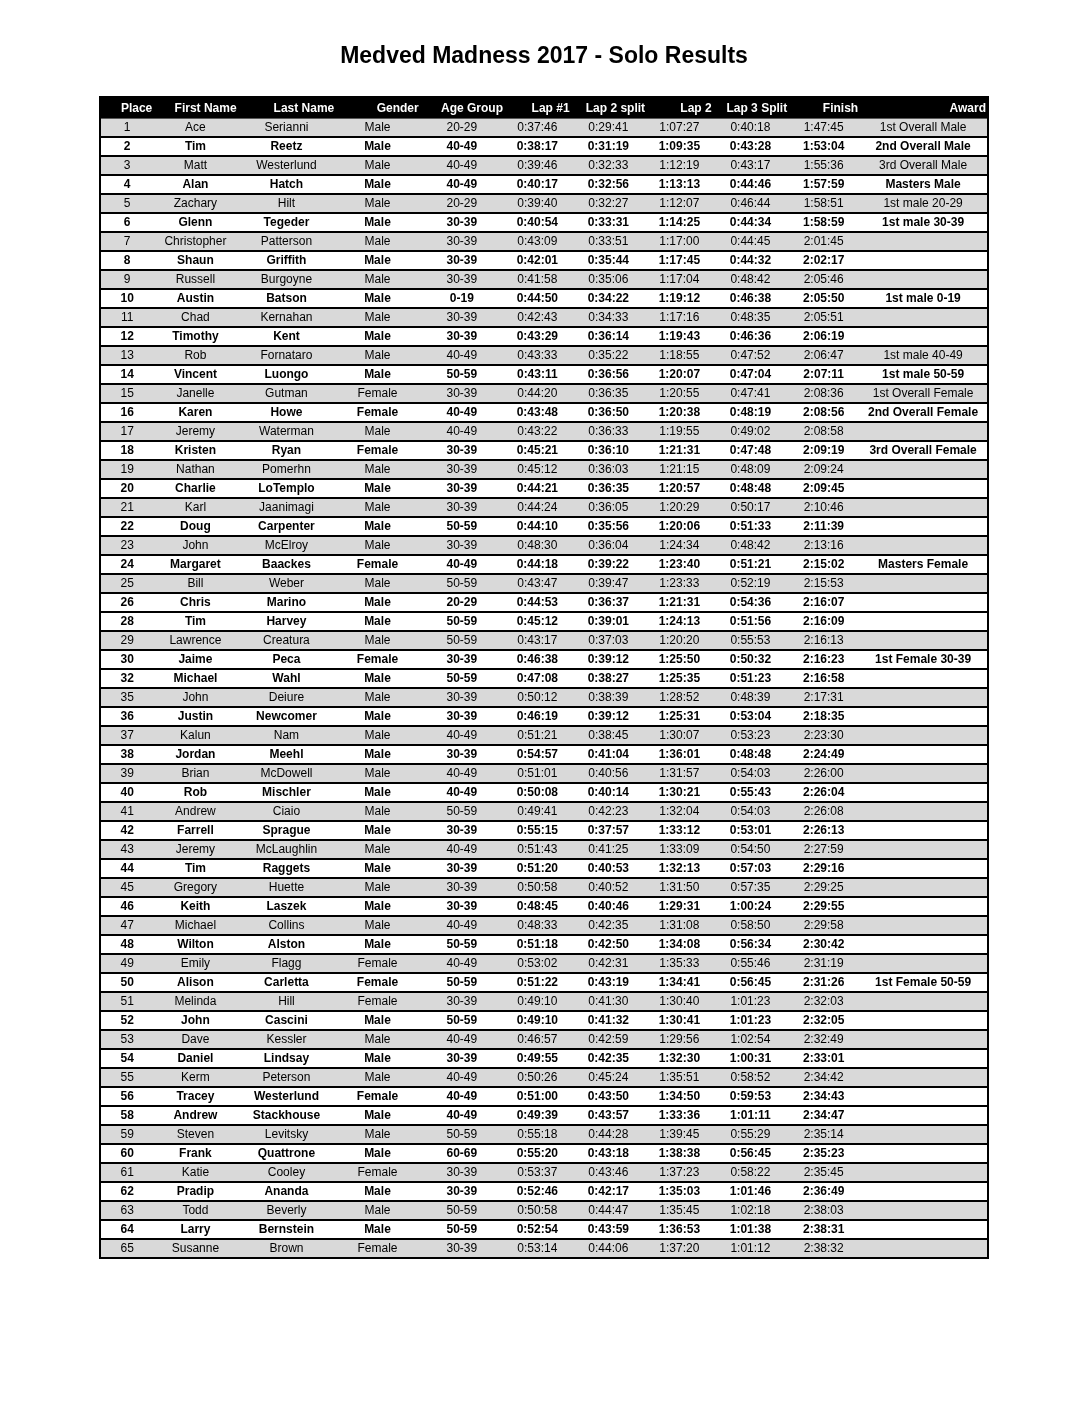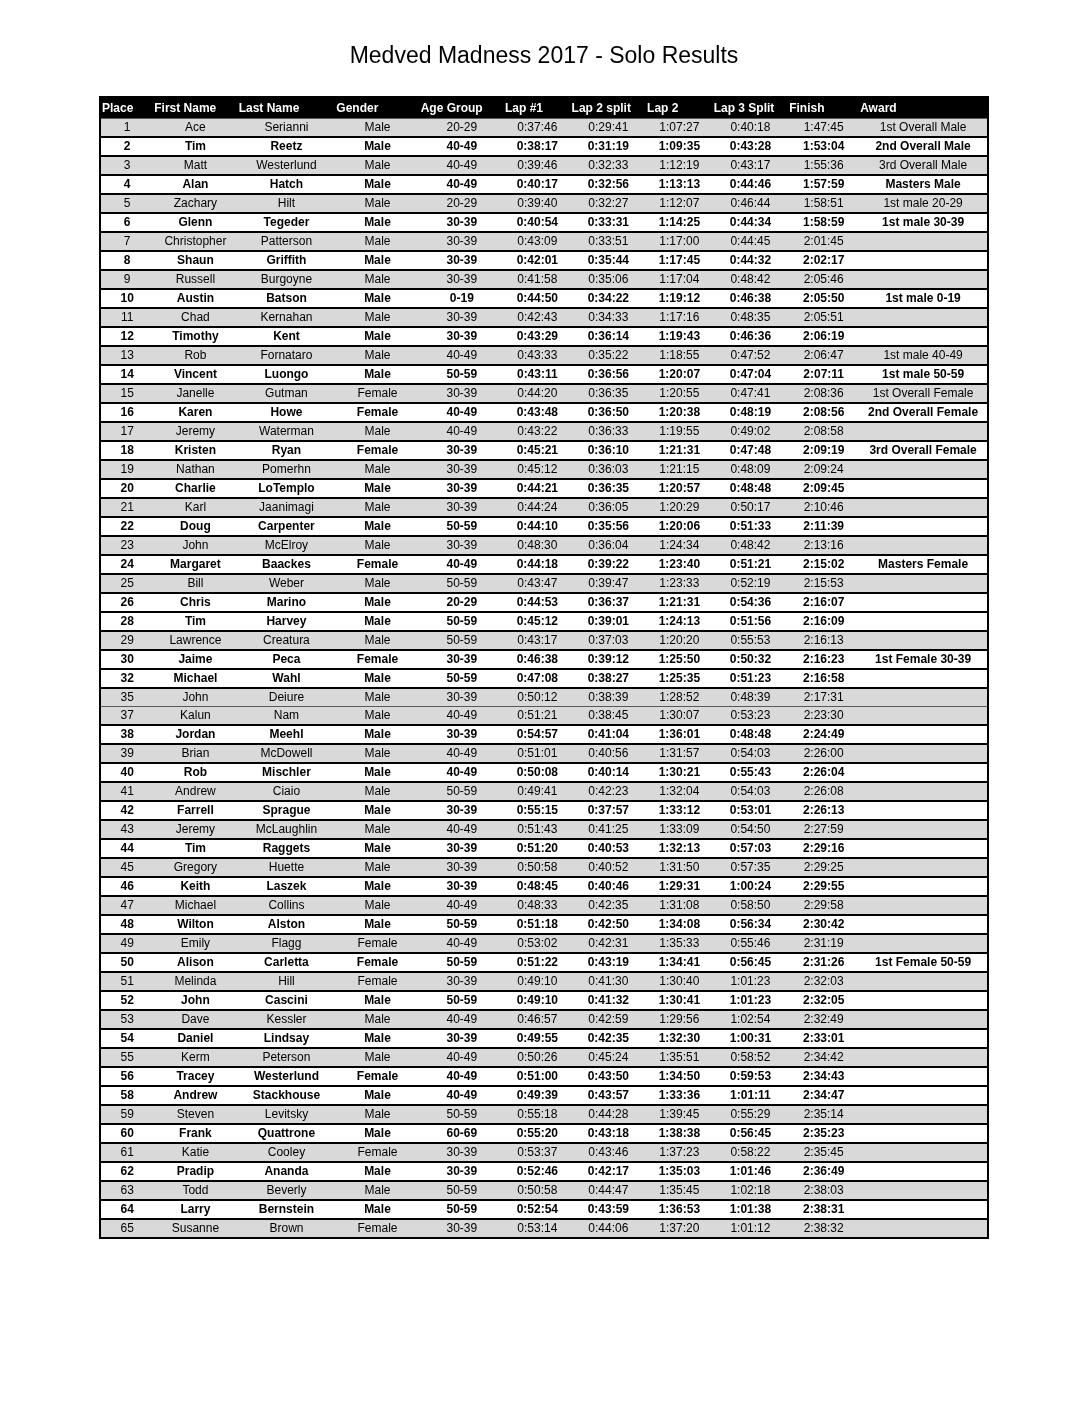--- a/index.html
+++ b/index.html
@@ -13,37 +13,37 @@
     position: relative;
     width: 1088px;
     height: 1408px;
     background: #fff;
     overflow: hidden;
   }
   .title {
     margin-top: 42px;
     text-align: center;
     font-size: 23px;
-    font-weight: normal;
+    font-weight: bold;
     letter-spacing: 0px;
   }
   table.results {
     border-collapse: collapse;
     table-layout: fixed;
     width: 890px;
     margin: 27px auto 0 auto;
     border: 2px solid #000;
   }
   table.results th {
     background: #000000;
     color: #ffffff;
     font-weight: bold;
     font-size: 12px;
     padding: 3px 1px;
-    text-align: left;
+    text-align: right;
     white-space: nowrap;
   }
   table.results td {
     font-size: 12px;
     text-align: center;
     padding: 1px 1px;
     height: 16px;
     line-height: 15px;
     white-space: nowrap;
     overflow: hidden;
@@ -492,20 +492,33 @@
           <td>Deiure</td>
           <td>Male</td>
           <td>30-39</td>
           <td>0:50:12</td>
           <td>0:38:39</td>
           <td>1:28:52</td>
           <td>0:48:39</td>
           <td>2:17:31</td>
           <td></td>
         </tr>
+        <tr class="boldrow">
+          <td>36</td>
+          <td>Justin</td>
+          <td>Newcomer</td>
+          <td>Male</td>
+          <td>30-39</td>
+          <td>0:46:19</td>
+          <td>0:39:12</td>
+          <td>1:25:31</td>
+          <td>0:53:04</td>
+          <td>2:18:35</td>
+          <td></td>
+        </tr>
         <tr class="shade">
           <td>37</td>
           <td>Kalun</td>
           <td>Nam</td>
           <td>Male</td>
           <td>40-49</td>
           <td>0:51:21</td>
           <td>0:38:45</td>
           <td>1:30:07</td>
           <td>0:53:23</td>

